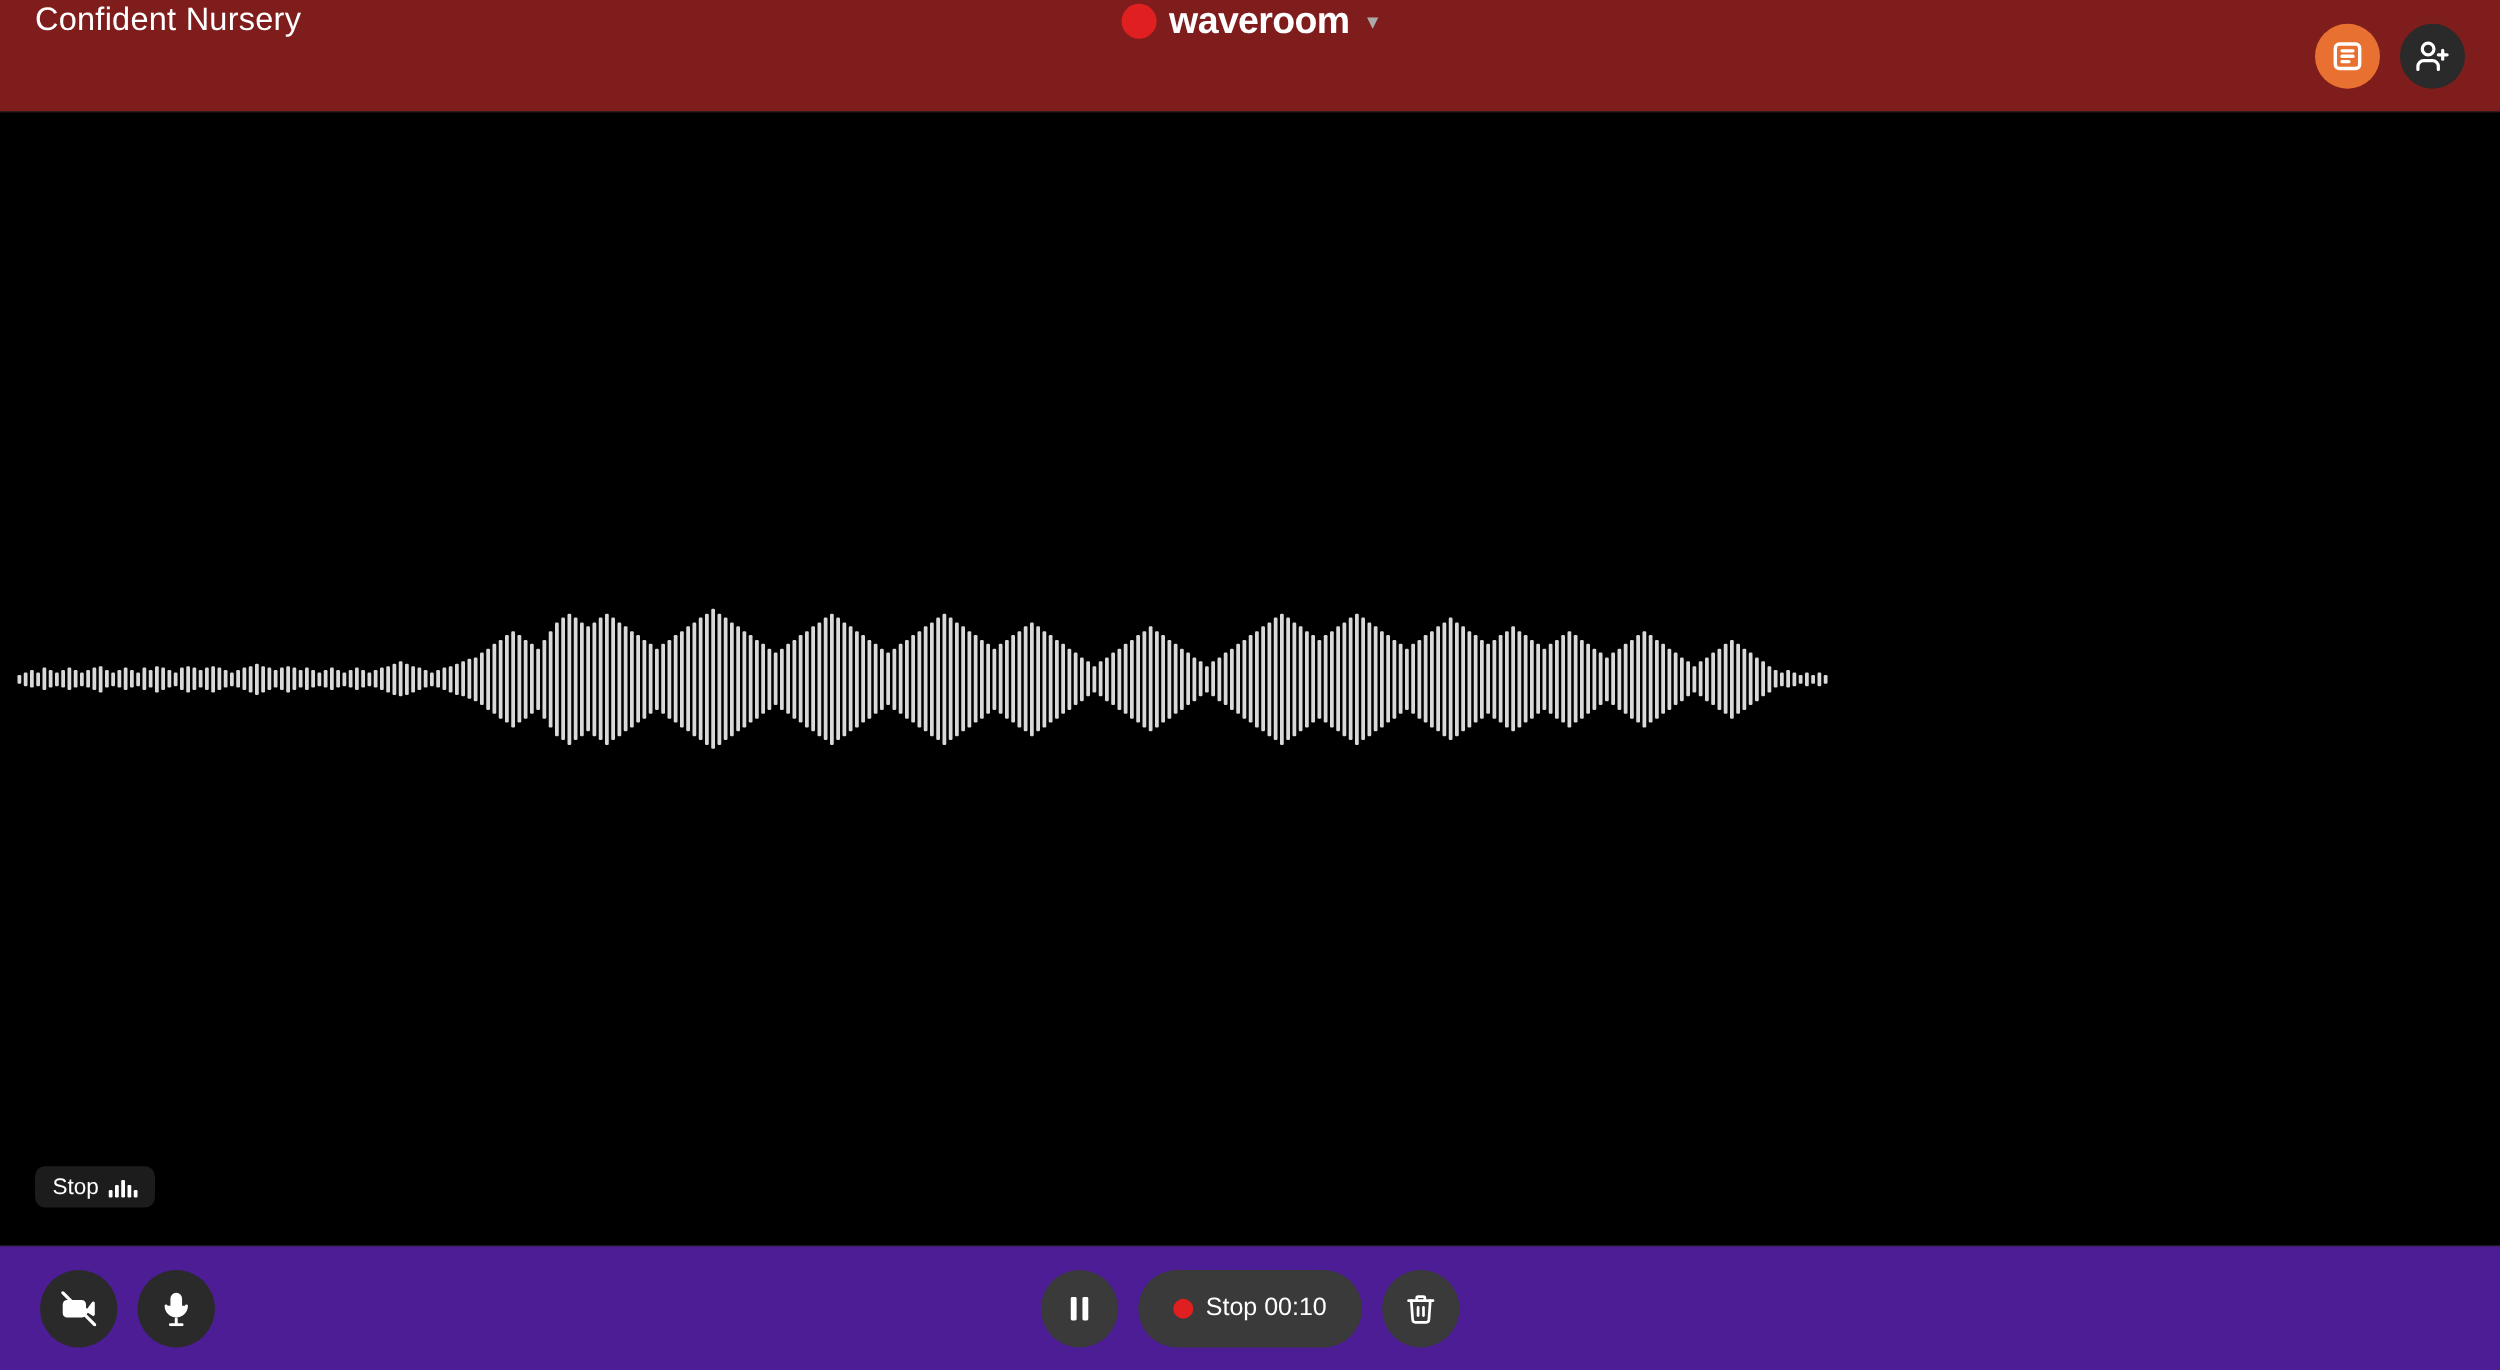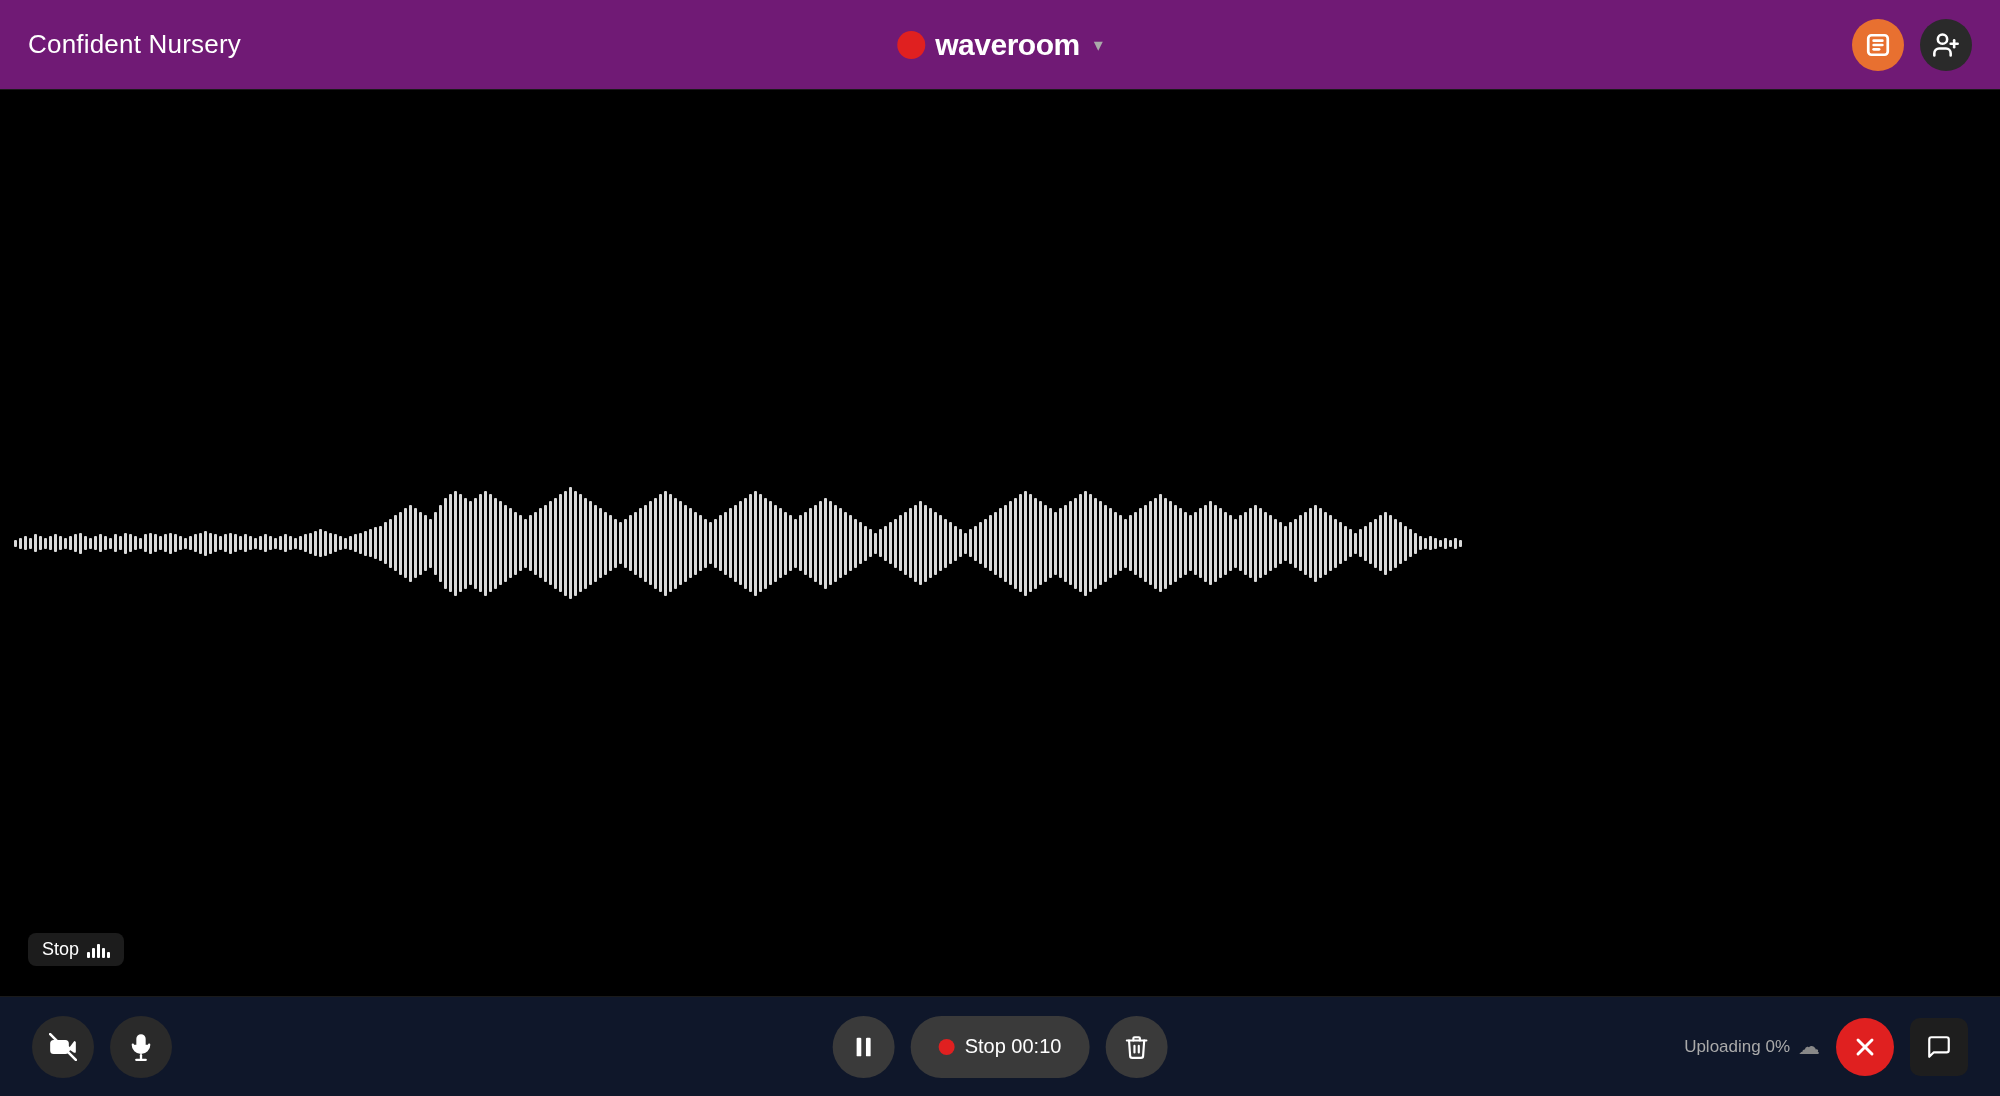--- a/index.html
+++ b/index.html
@@ -12,24 +12,23 @@
       color: #fff;
       overflow: hidden;
       position: relative;
     }
 
     
     .header {
       position: absolute;
       top: 0; left: 0; right: 0;
       height: 90px;
-      background: #701a75;
+      background: #7f1d1d;
       border-bottom: 1px solid #1a1a1a;
       display: flex;
-      align-items: center;
       justify-content: space-between;
       padding: 0 28px;
     }
 
     .header-title {
       font-size: 26px;
       font-weight: 400;
       color: #fff;
       letter-spacing: 0.2px;
     }
@@ -167,21 +166,21 @@
       width: 3px;
       background: #fff;
       border-radius: 1px;
     }
 
     
     .bottom-bar {
       position: absolute;
       bottom: 0; left: 0; right: 0;
       height: 100px;
-      background: #0f172a;
+      background: #4c1d95;
       border-top: 1px solid #1a1a1a;
       display: flex;
       align-items: center;
       justify-content: space-between;
       padding: 4px 32px;
     }
 
     .bottom-left {
       display: flex;
       align-items: center;
@@ -688,30 +687,13 @@
       <svg viewBox="0 0 24 24" width="26" height="26" fill="none" stroke="#fff" stroke-width="2" stroke-linecap="round" stroke-linejoin="round">
         <polyline points="3 6 5 6 21 6"></polyline>
         <path d="M19 6l-1 14a2 2 0 0 1-2 2H8a2 2 0 0 1-2-2L5 6"></path>
         <path d="M10 11v6"></path>
         <path d="M14 11v6"></path>
         <path d="M9 6V4a1 1 0 0 1 1-1h4a1 1 0 0 1 1 1v2"></path>
       </svg>
     </button>
   </div>
 
-  <div class="bottom-right">
-    <div class="upload-status">
-      <span>Uploading 0%</span>
-      <span class="cloud-icon">☁</span>
-    </div>
-    <button class="close-red-btn">
-      <svg viewBox="0 0 24 24" width="28" height="28" fill="none" stroke="#fff" stroke-width="2.5" stroke-linecap="round">
-        <line x1="18" y1="6" x2="6" y2="18"></line>
-        <line x1="6" y1="6" x2="18" y2="18"></line>
-      </svg>
-    </button>
-    <button class="chat-btn">
-      <svg viewBox="0 0 24 24" width="26" height="26" fill="none" stroke="#fff" stroke-width="2" stroke-linecap="round" stroke-linejoin="round">
-        <path d="M21 15a2 2 0 0 1-2 2H7l-4 4V5a2 2 0 0 1 2-2h14a2 2 0 0 1 2 2z"></path>
-      </svg>
-    </button>
-  </div>
 </div>
 
 </body></html>

